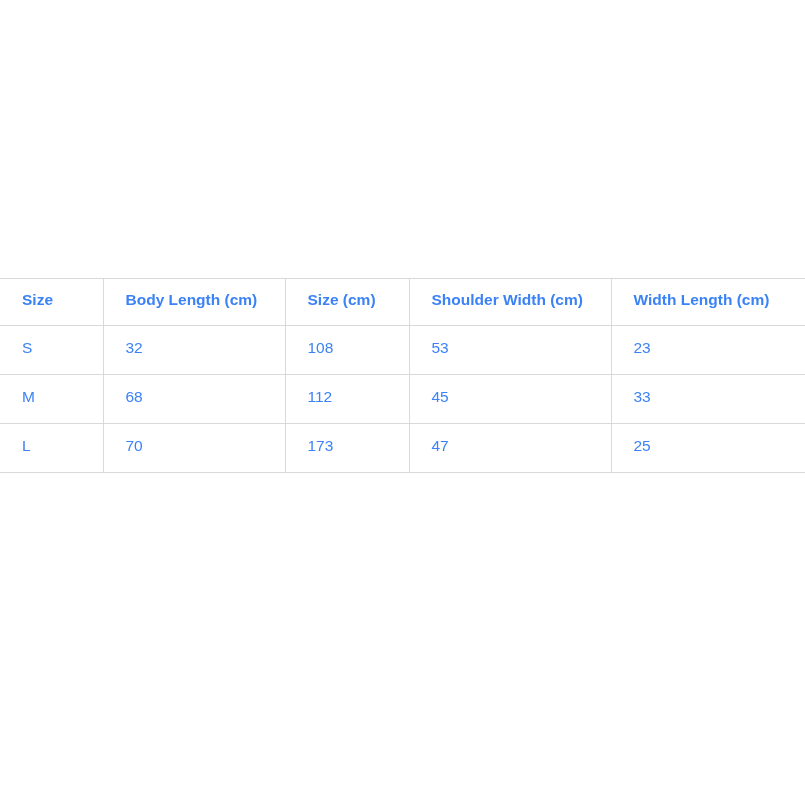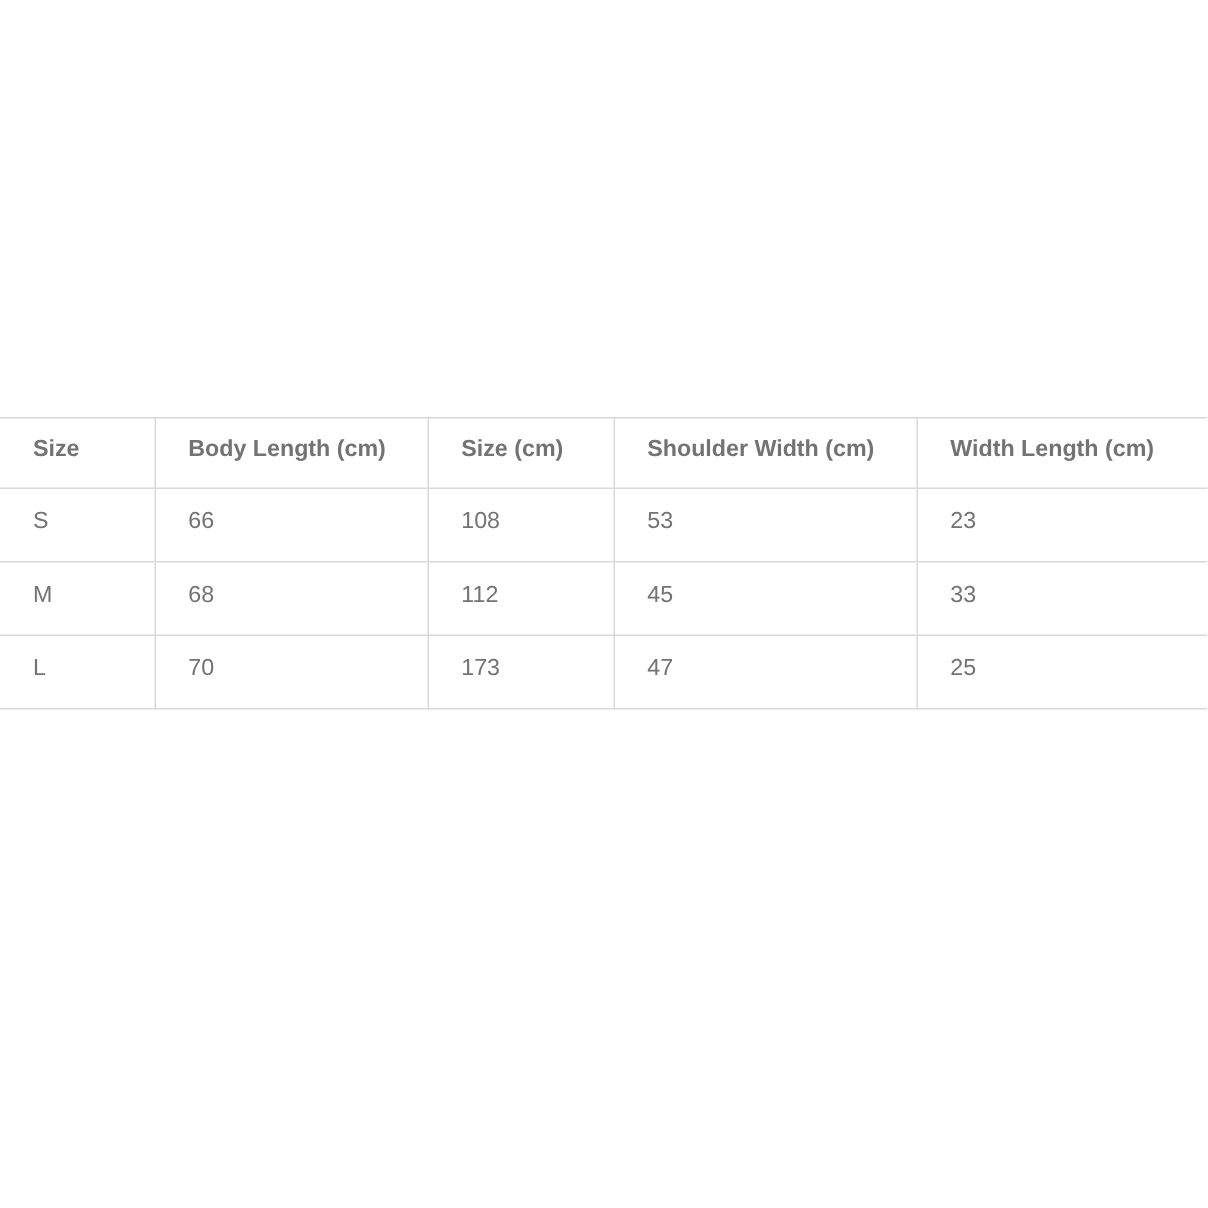--- a/index.html
+++ b/index.html
@@ -34,21 +34,21 @@
     table-layout: fixed;
   }
   table.size-table th,
   table.size-table td {
     border: 1px solid #d9d9d9;
     text-align: left;
     vertical-align: middle;
     padding: 0 0 4px 22px;
     height: 49px;
     font-size: 15.5px;
-    color: #737373;
+    color: #3b82f6;
     box-sizing: border-box;
   }
   table.size-table th {
     font-weight: bold;
     height: 47px;
   }
   table.size-table td {
     font-weight: normal;
   }
   
@@ -85,21 +85,21 @@
           <th>Size</th>
           <th>Body Length (cm)</th>
           <th>Size (cm)</th>
           <th>Shoulder Width (cm)</th>
           <th>Width Length (cm)</th>
         </tr>
       </thead>
       <tbody>
         <tr>
           <td>S</td>
-          <td>66</td>
+          <td>32</td>
           <td>108</td>
           <td>53</td>
           <td>23</td>
         </tr>
         <tr>
           <td>M</td>
           <td>68</td>
           <td>112</td>
           <td>45</td>
           <td>33</td>

